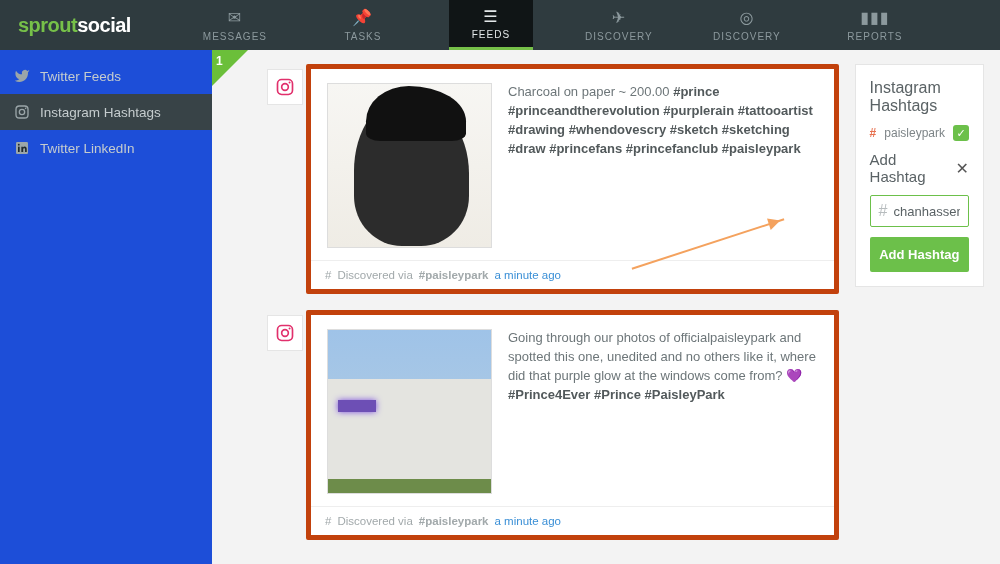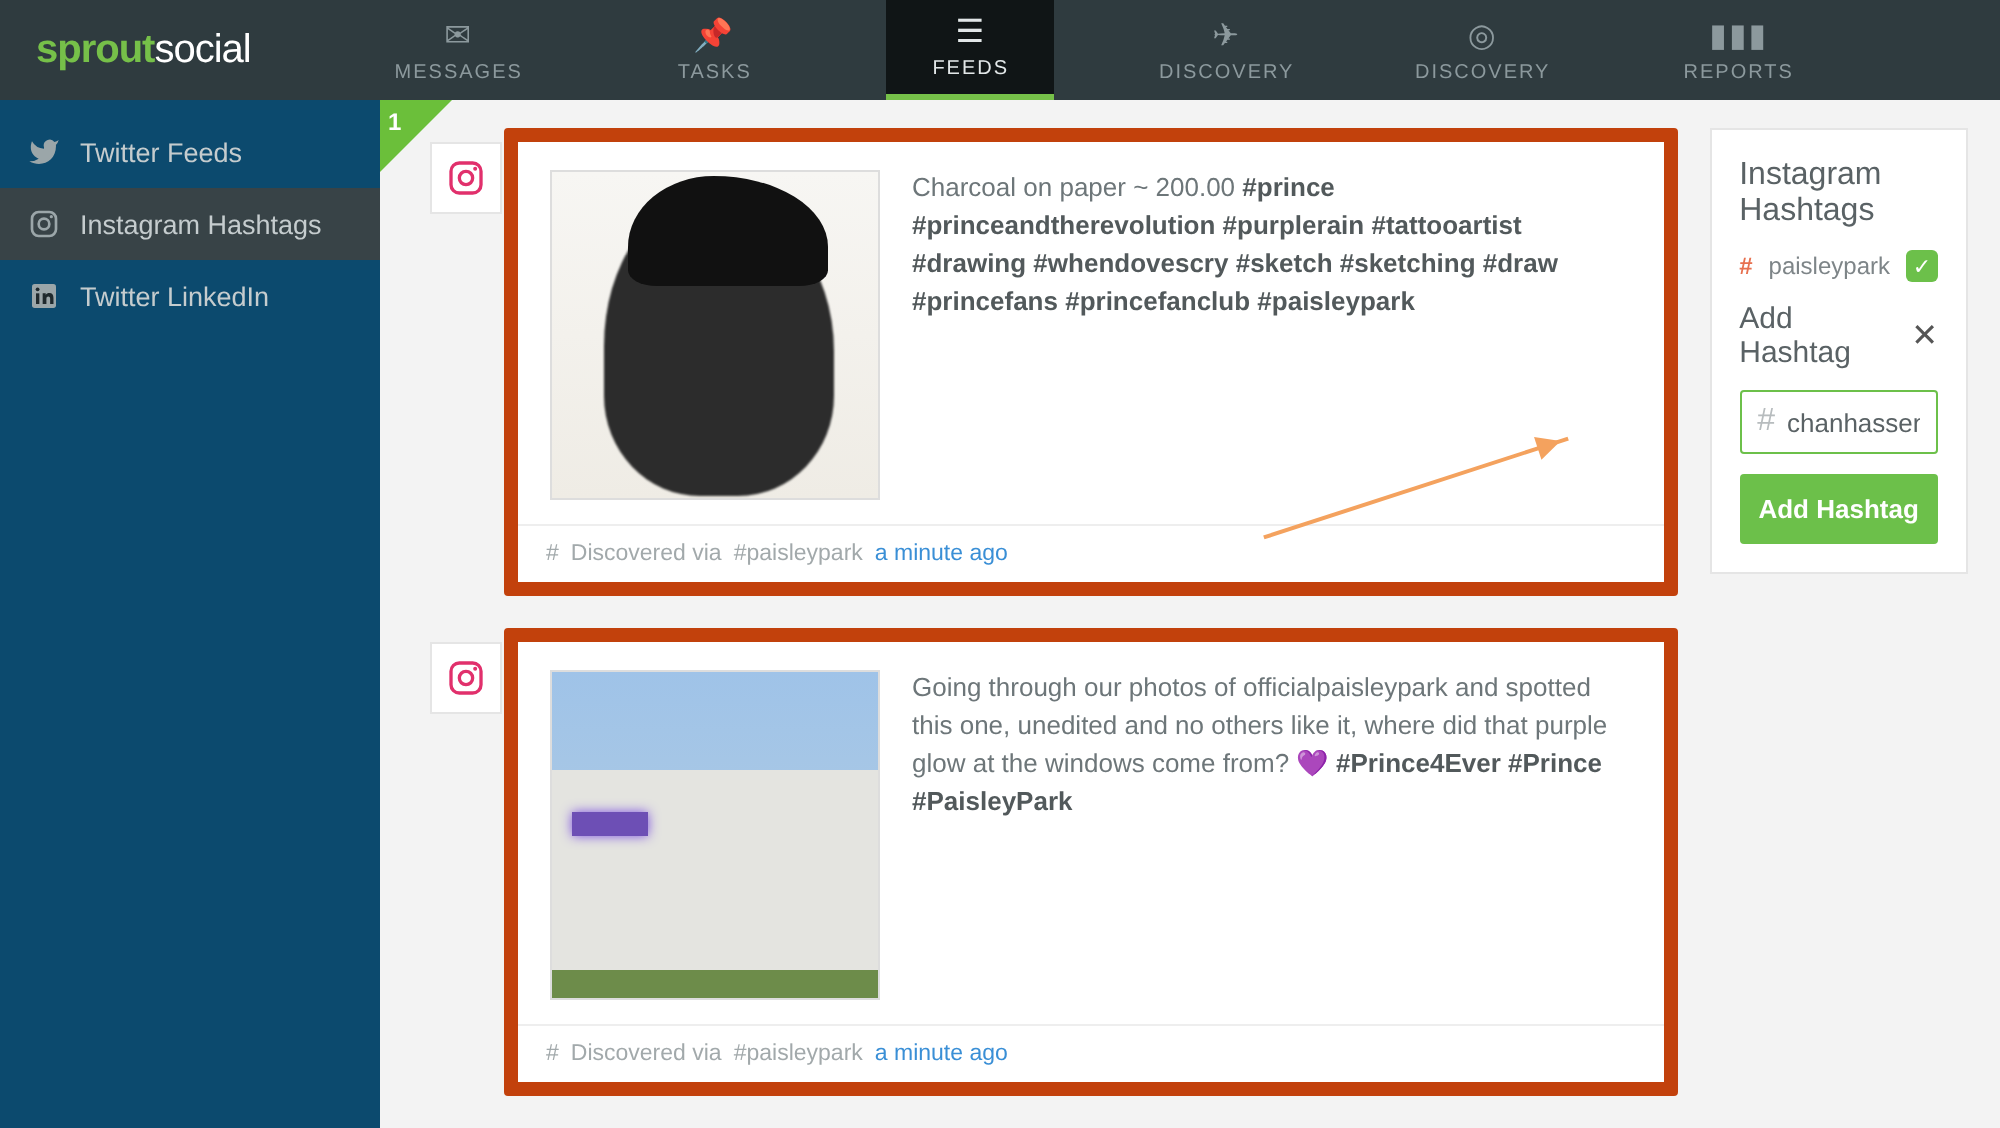--- a/index.html
+++ b/index.html
@@ -1,49 +1,49 @@
 <!DOCTYPE html>
 <html><head>
 <meta charset="utf-8">
 <style>
   * { box-sizing: border-box; margin: 0; padding: 0; font-family: -apple-system, BlinkMacSystemFont, "Segoe UI", Helvetica, Arial, sans-serif; }
   body { width: 1000px; height: 564px; overflow: hidden; background: #f8f8f8; }
   .topbar { display: flex; align-items: stretch; height: 50px; background: #2f3b3f; color: #aeb9bc; gap: 44px; }
   .logo { display:flex; align-items:center; padding: 0 18px; font-size: 20px; font-weight:700; letter-spacing: -0.5px; }
   .logo .sprout { color:#76c049; }
-  .logo .social { color:#fff; font-weight:400; }
+  .logo .social { color:#fff; font-weight:700; }
   .navitem { display:flex; flex-direction:column; align-items:center; justify-content:center; width:84px; font-size:10px; letter-spacing:1px; cursor:pointer; color:#8c999d; }
   .navitem.active { background:#101516; color:#e2e7e8; border-bottom:3px solid #76c049; }
   .navitem svg, .navitem .glyph { width:18px; height:18px; fill:#8c999d; margin-bottom:4px; font-size:16px; display:flex; align-items:center; justify-content:center;}
   .navitem.active svg, .navitem.active .glyph { fill:#e2e7e8; color:#e2e7e8;}
   .layout { display:flex; height:calc(100% - 50px); }
-  .sidebar { width:190px; background:#0c4a6e; color:#c5ccce; padding-top:8px;text-align:right; }
+  .sidebar { width:212px; background:#1d4ed8; color:#c5ccce; padding-top:8px;text-align:right; }
   .sideitem { display:flex; align-items:center; gap:10px; padding:10px 14px; font-size:13.5px; cursor:pointer; }
   .sideitem.active { background:#384347; }
   .sideitem svg, .sideitem .glyph { width:16px; height:16px; fill:#9ba6a9; color:#9ba6a9; font-size:15px; text-align:center;}
   .main { flex:1; position:relative; display:flex; align-items:flex-start; padding: 14px 16px; gap:16px; background:#f3f3f3; overflow:hidden;}
   .corner-badge { position:absolute; top:0; left:0; width:0;height:0;border-top:36px solid #6bbf3a;border-right:36px solid transparent;}
   .corner-badge span{position:absolute;top:-32px;left:4px;color:#fff;font-size:12px;font-weight:700;}
   .feed-col { flex:1; display:flex; flex-direction:column; gap:16px; }
-  .card { background:#fff; border:7px solid #c2410c; border-radius:2px; position:relative; }
+  .card { background:#fff; border:5px solid #c2410c; border-radius:2px; position:relative;margin-left:32px; }
   .card-inner{ display:flex; gap:16px; padding:14px 16px 12px 16px;}
   .ig-badge { position:absolute; left:-44px; top:0; width:36px; height:36px; background:#fff; border:1px solid #e5e5e5; display:flex;align-items:center;justify-content:center;}
   .ig-badge svg { width:20px;height:20px; }
   .thumb { width:165px; height:165px; background:#e9e9e9; border:1px solid #ddd; flex-shrink:0; }
   .thumb.portrait { background:linear-gradient(#f7f6f3,#efece5); position:relative; overflow:hidden;}
   .thumb.portrait .silhouette{position:absolute; left:26px; top:12px; width:115px; height:150px; background:#2c2c2c; border-radius:55% 65% 50% 50% / 60% 62% 40% 40%; filter: blur(0.4px);}
   .thumb.portrait .hair{position:absolute; left:38px; top:2px; width:100px; height:55px; background:#111; border-radius:60% 80% 20% 20% / 90% 90% 20% 20%;}
   .thumb.building { background:linear-gradient(#9fc3e8 0%, #a9c8e5 45%, #c5c9c6 45%, #dcdedc 100%); position:relative; overflow:hidden;}
   .thumb.building .bld{position:absolute;bottom:0;left:0;right:0;height:70%; background:#e4e4e0;}
   .thumb.building .win{position:absolute;left:10px;top:70px;width:38px;height:12px;background:#6d4fb5;box-shadow:0 0 6px #7b4fe0;}
   .thumb.building .grass{position:absolute;bottom:0;left:0;right:0;height:14px;background:#6d8c4a;}
   .caption { font-size:13px; color:#6d7679; line-height:1.45; }
   .caption .bold{ font-weight:600; color:#52595b;}
   .card-foot { border-top:1px solid #eee; padding:8px 14px; font-size:11.5px; color:#a2a9ab; display:flex; align-items:center; gap:6px;}
-  .card-foot .tag{color:#a2a9ab;}
+  .card-foot .tag{color:#a2a9ab;font-weight:bold;}
   .card-foot .time{color:#3a8fd6; cursor:pointer;}
   .rightpanel { width:210px; background:#fff; border:1px solid #e5e5e5; padding:14px; display:flex; flex-direction:column; gap:10px;}
   .panel-title { font-size:16px; color:#5a6265; }
   .tagrow { display:flex; align-items:center; gap:8px; font-size:12px; color:#7e8588;}
   .tagrow .hashglyph{color:#e7704f;font-weight:700;}
   .tagrow .check{ margin-left:auto; width:16px;height:16px;background:#6cc04a;border-radius:3px;display:flex;align-items:center;justify-content:center;color:#fff;font-size:11px;}
   .addrow{display:flex; align-items:center; justify-content:space-between;}
   .addrow .label{font-size:15px;color:#5a6265;}
   .addrow .close{color:#555;cursor:pointer;font-size:16px;}
   .inputwrap { display:flex; align-items:center; border:1px solid #6cc04a; border-radius:2px; padding:6px 8px; gap:6px;}

